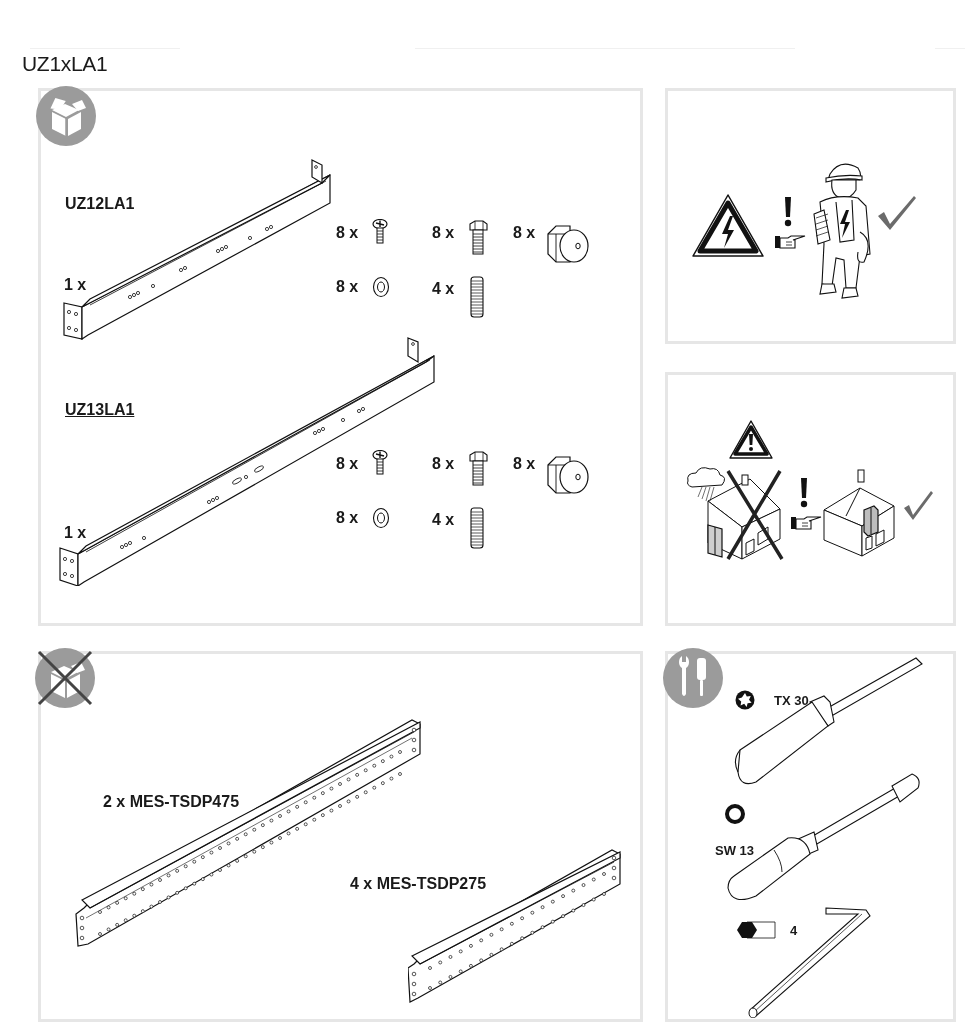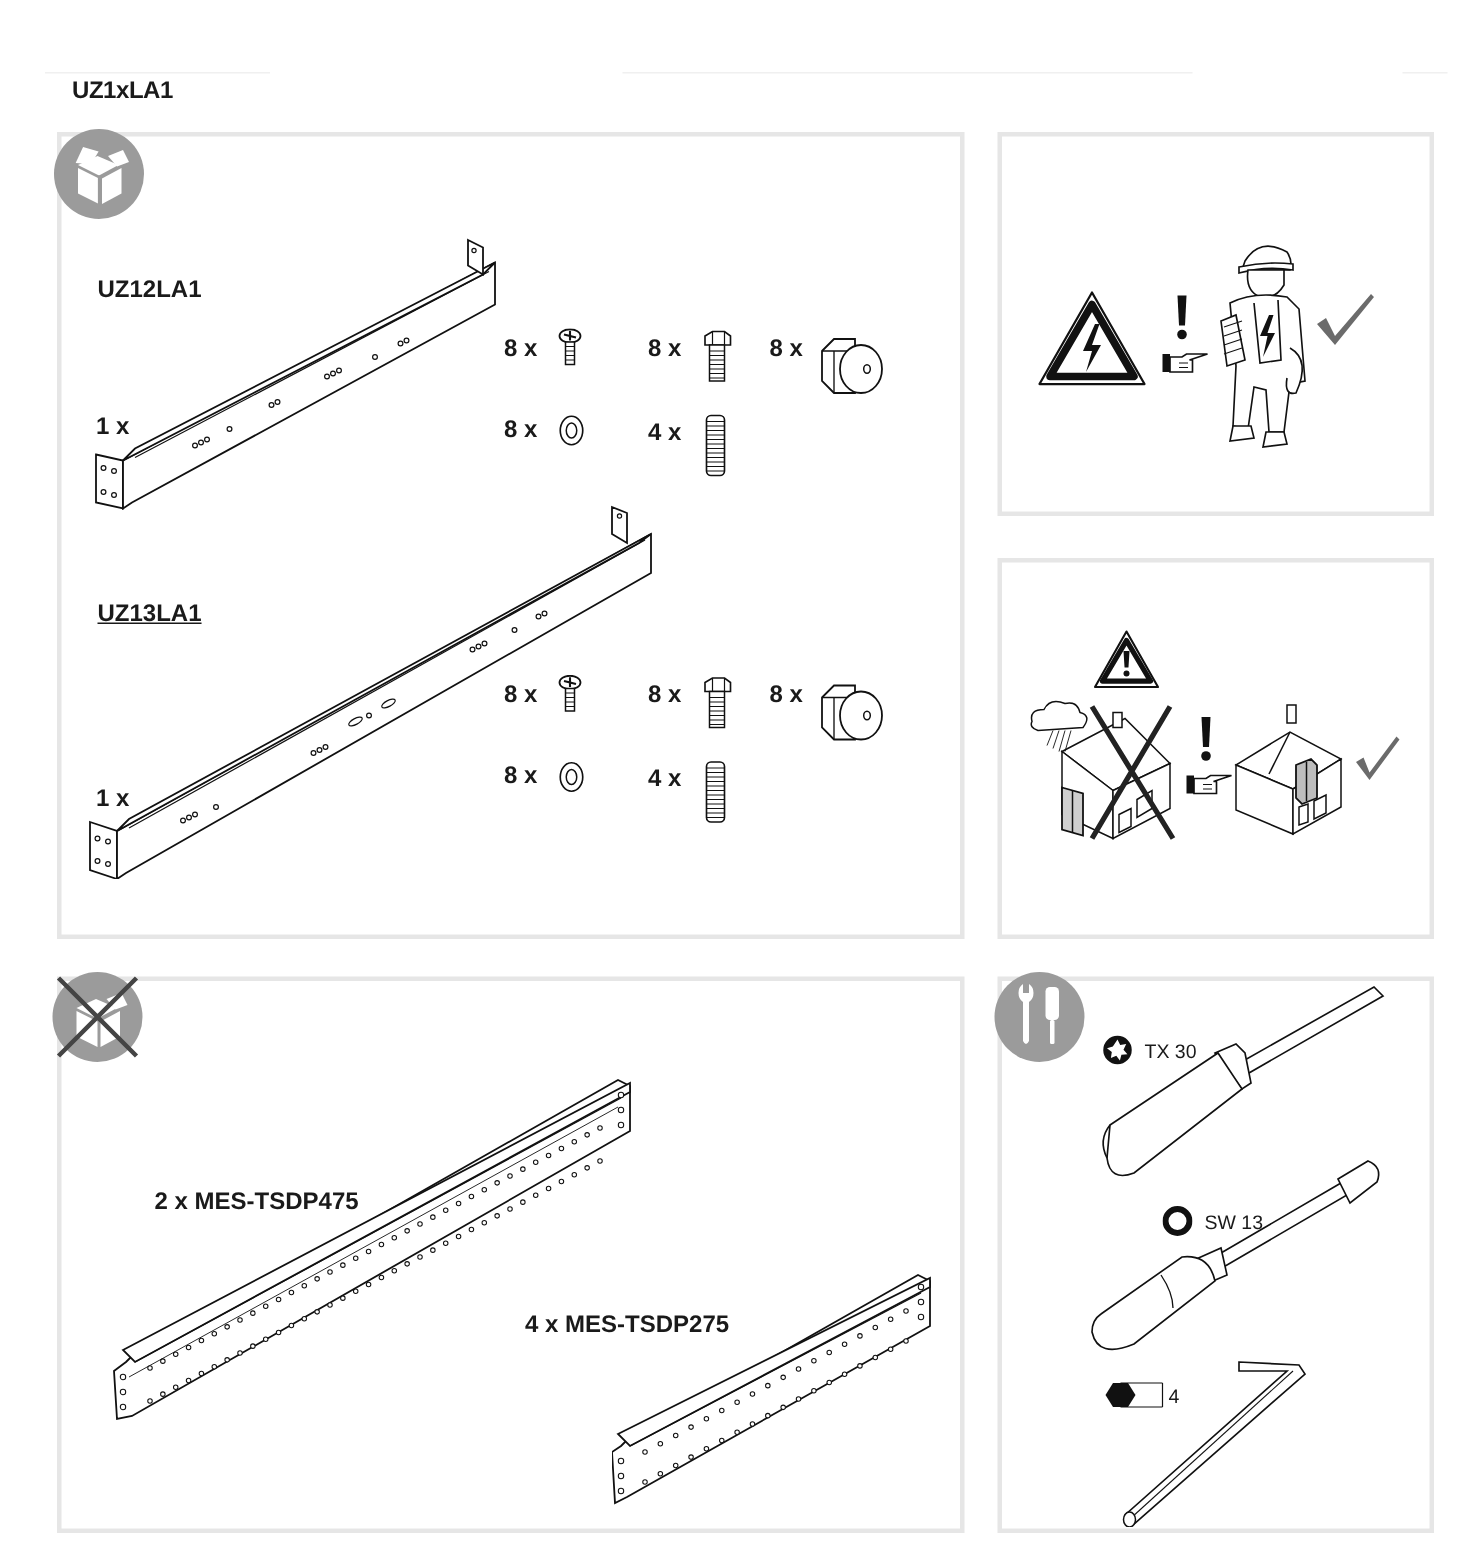--- a/index.html
+++ b/index.html
@@ -1,26 +1,26 @@
 <!DOCTYPE html>
 <html><head>
 <meta charset="utf-8">
 <style>
   html, body { margin: 0; padding: 0; background: #ffffff; }
   body { width: 980px; height: 1028px; position: relative; overflow: hidden;
          font-family: "Liberation Sans", "DejaVu Sans", sans-serif; color: #1a1a1a; }
   .hdr-line { position: absolute; top: 48px; height: 1px; background: #f0f0f0; }
-  .doc-title { position: absolute; left: 48px; top: 52px; font-weight: bold; font-size: 16px; letter-spacing: -0.3px; }
+  .doc-title { position: absolute; left: 22px; top: 52px; font-weight: normal; font-size: 21px; letter-spacing: -0.3px; }
   .panel { position: absolute; box-sizing: border-box; border: 3px solid #e6e6e6; background: #fff; }
   .badge { position: absolute; width: 60px; height: 60px; border-radius: 50%; background: #9b9b9b; }
   .badge svg { position: absolute; left: 0; top: 0; }
   .lbl { position: absolute; font-weight: bold; font-size: 16px; white-space: nowrap; }
   .qty { position: absolute; font-weight: bold; font-size: 16px; white-space: nowrap; }
   .art { position: absolute; }
-  .tool-lbl { position: absolute; font-weight: normal; font-size: 13px; white-space: nowrap; display: flex; align-items: center; gap: 8px; }
+  .tool-lbl { position: absolute; font-weight: bold; font-size: 13px; white-space: nowrap; display: flex; align-items: center; gap: 19px; }
 </style>
 </head>
 <body>
 
 <div class="hdr-line" style="left:30px;width:150px;"></div>
 <div class="hdr-line" style="left:415px;width:380px;"></div>
 <div class="hdr-line" style="left:935px;width:30px;"></div>
 
 <div class="doc-title">UZ1xLA1</div>
 
@@ -33,21 +33,21 @@
       <polygon points="16,24 29,18 43,24 30,31"></polygon>
       <polygon points="14,22 20,12 30,16 24,24" transform="rotate(-6 20 18)"></polygon>
       <polygon points="36,18 46,14 50,22 42,25"></polygon>
     </g>
     <g stroke="#9b9b9b" stroke-width="1.5" fill="none">
       <line x1="30" y1="31" x2="30" y2="52"></line>
     </g>
   </svg>
 </div>
 
-<div class="lbl" style="left:65px;top:185px;">UZ12LA1</div>
+<div class="lbl" style="left:65px;top:195px;">UZ12LA1</div>
 <div class="qty" style="left:64px;top:276px;">1 x</div>
 <svg class="art" style="left:60px;top:155px;" width="280" height="185" viewBox="0 0 280 185">
   <g fill="#fff" stroke="#111" stroke-width="1.2">
     <polygon points="4,148 22,152 22,184 4,180"></polygon>
     <polygon points="22,152 270,20 270,48 28,180 22,184"></polygon>
     <polygon points="22,152 262,28 270,20 30,144"></polygon>
     <polygon points="252,5 262,10 262,28 252,22"></polygon>
   </g>
   <g stroke="#111" stroke-width="0.8" fill="none">
     <line x1="30" y1="150" x2="266" y2="26"></line>
@@ -437,21 +437,21 @@
 </div>
 <svg class="art" style="left:730px;top:656px;" width="196" height="130" viewBox="0 0 196 130">
   <g fill="#fff" stroke="#111" stroke-width="1.1">
     <polygon points="94,54 186,2 192,8 98,62"></polygon>
     <path d="M80 46 L94 40 L100 46 L104 66 L98 70 Z"></path>
     <path d="M10 94 L82 46 L98 70 L26 126 Q10 132 8 116 Z"></path>
     <path d="M10 94 Q2 104 8 116" fill="none"></path>
   </g>
 </svg>
 
-<div class="tool-lbl" style="left:775px;top:804px;">
+<div class="tool-lbl" style="left:715px;top:804px;flex-direction:column;">
   <svg width="20" height="20" viewBox="0 0 20 20">
     <circle cx="10" cy="10" r="8" fill="none" stroke="#111" stroke-width="4"></circle>
   </svg>
   <span>SW 13</span>
 </div>
 <svg class="art" style="left:726px;top:770px;" width="200" height="136" viewBox="0 0 200 136">
   <g fill="#fff" stroke="#111" stroke-width="1.1">
     <polygon points="80,70 176,14 180,22 84,78"></polygon>
     <path d="M166 16 L186 4 Q196 8 192 18 L174 32 Z"></path>
     <path d="M70 70 L88 62 L92 80 L78 86 Z"></path>

